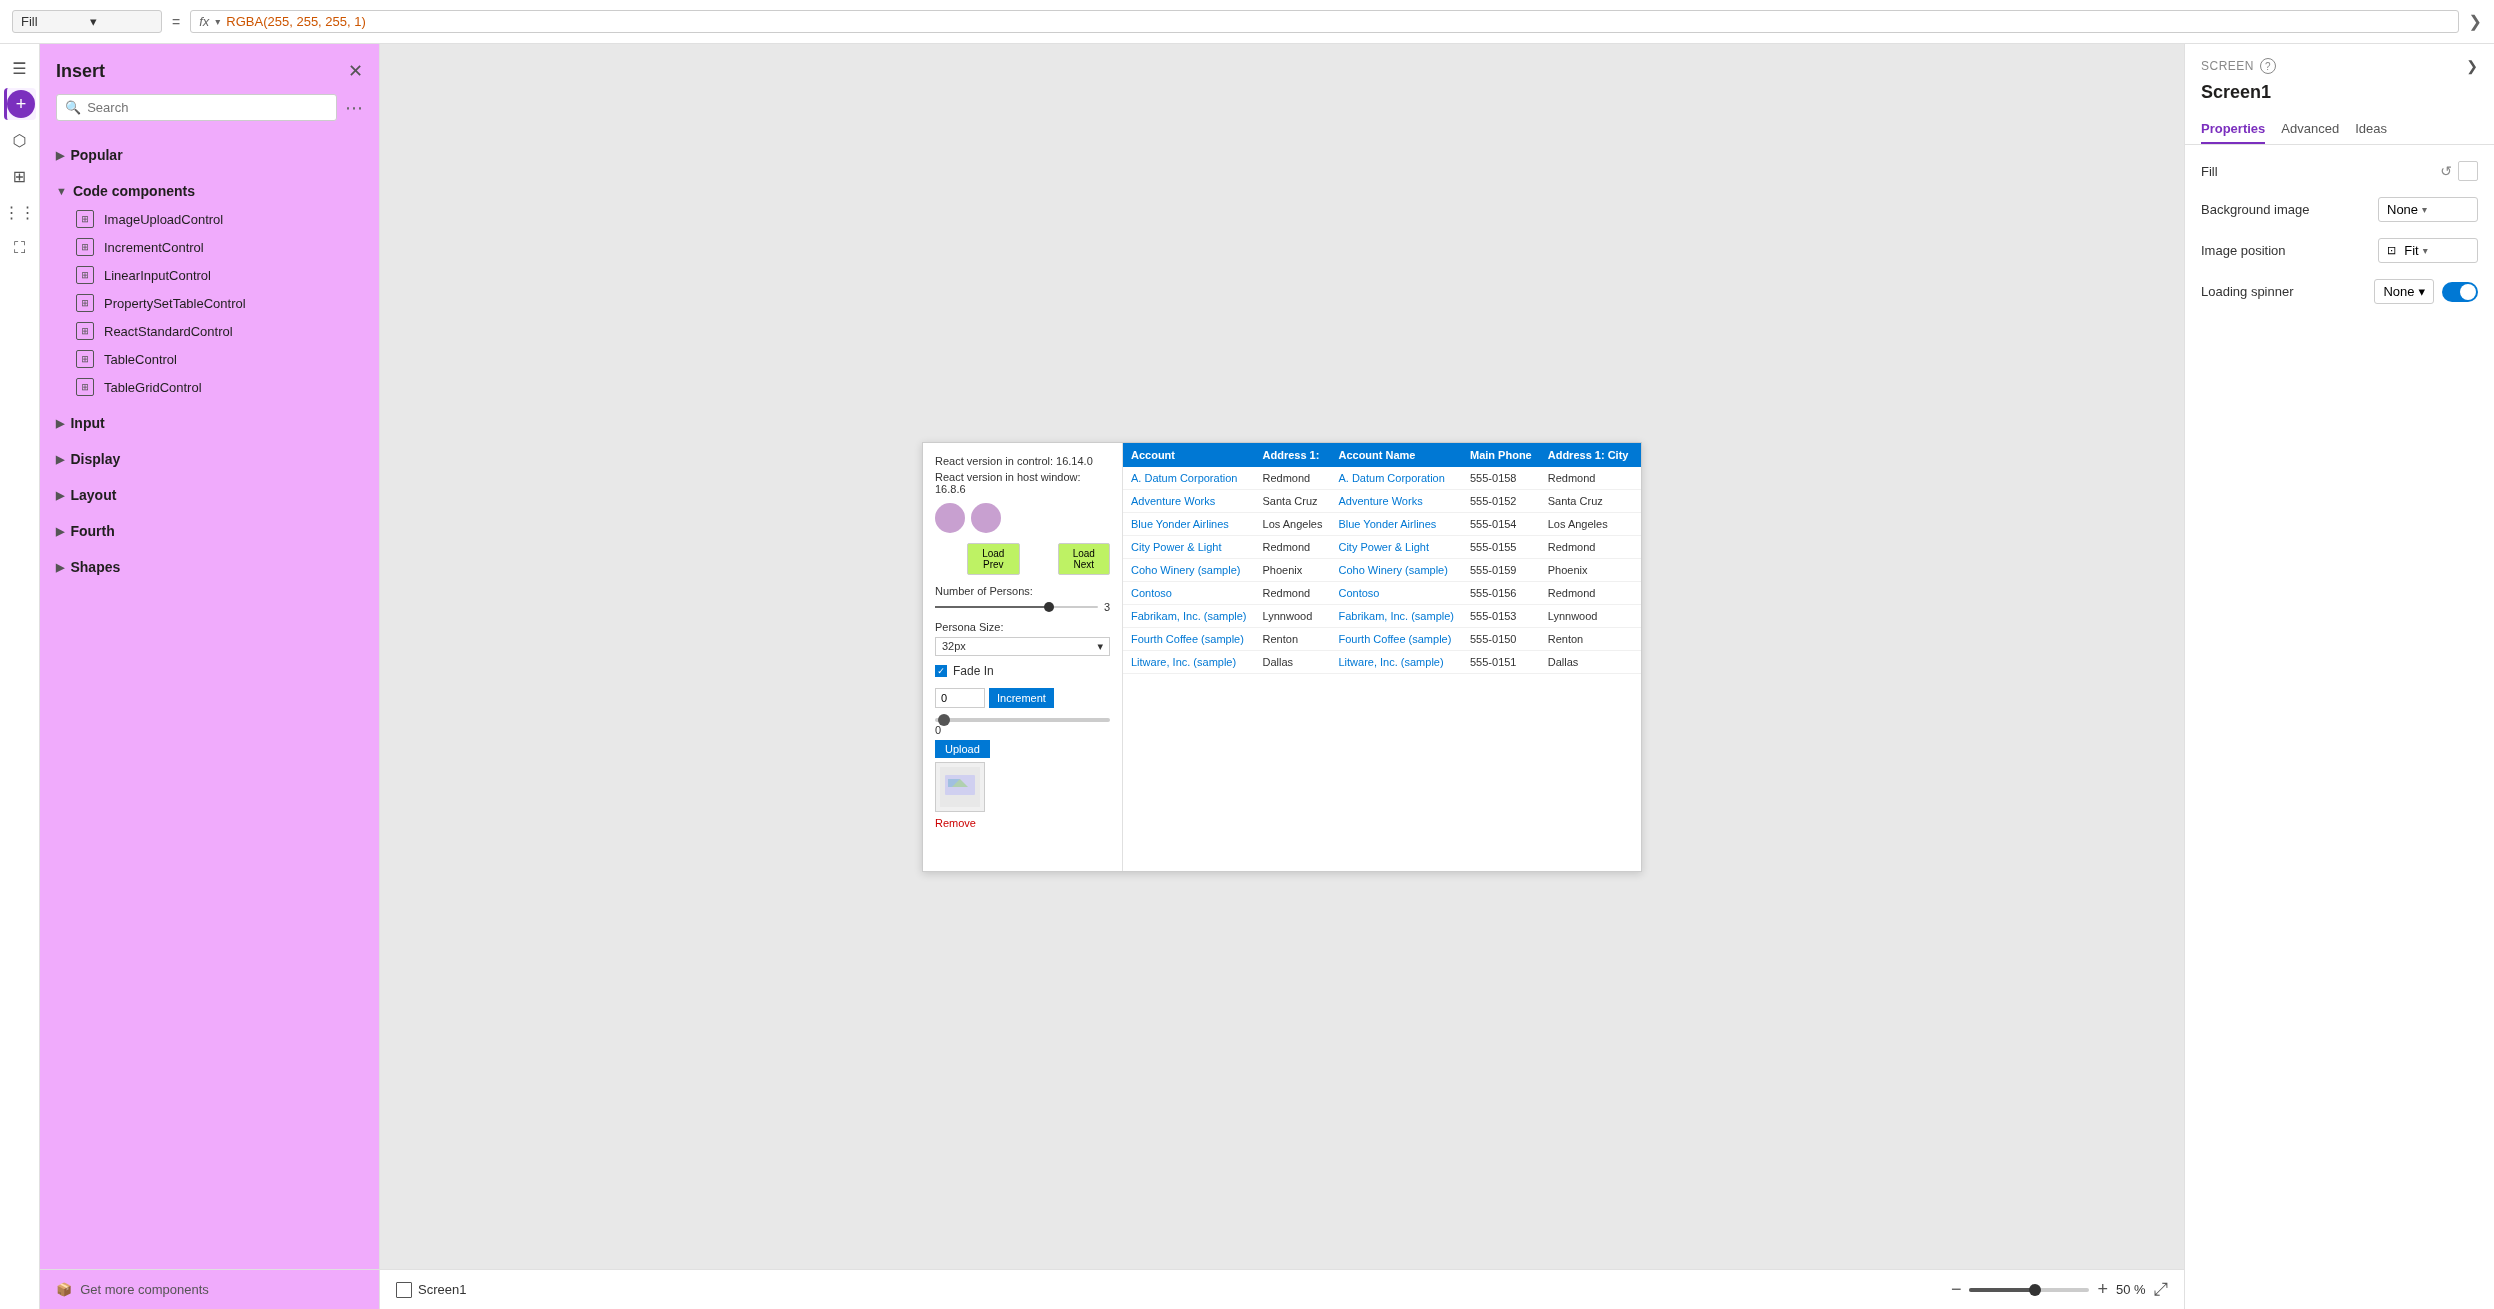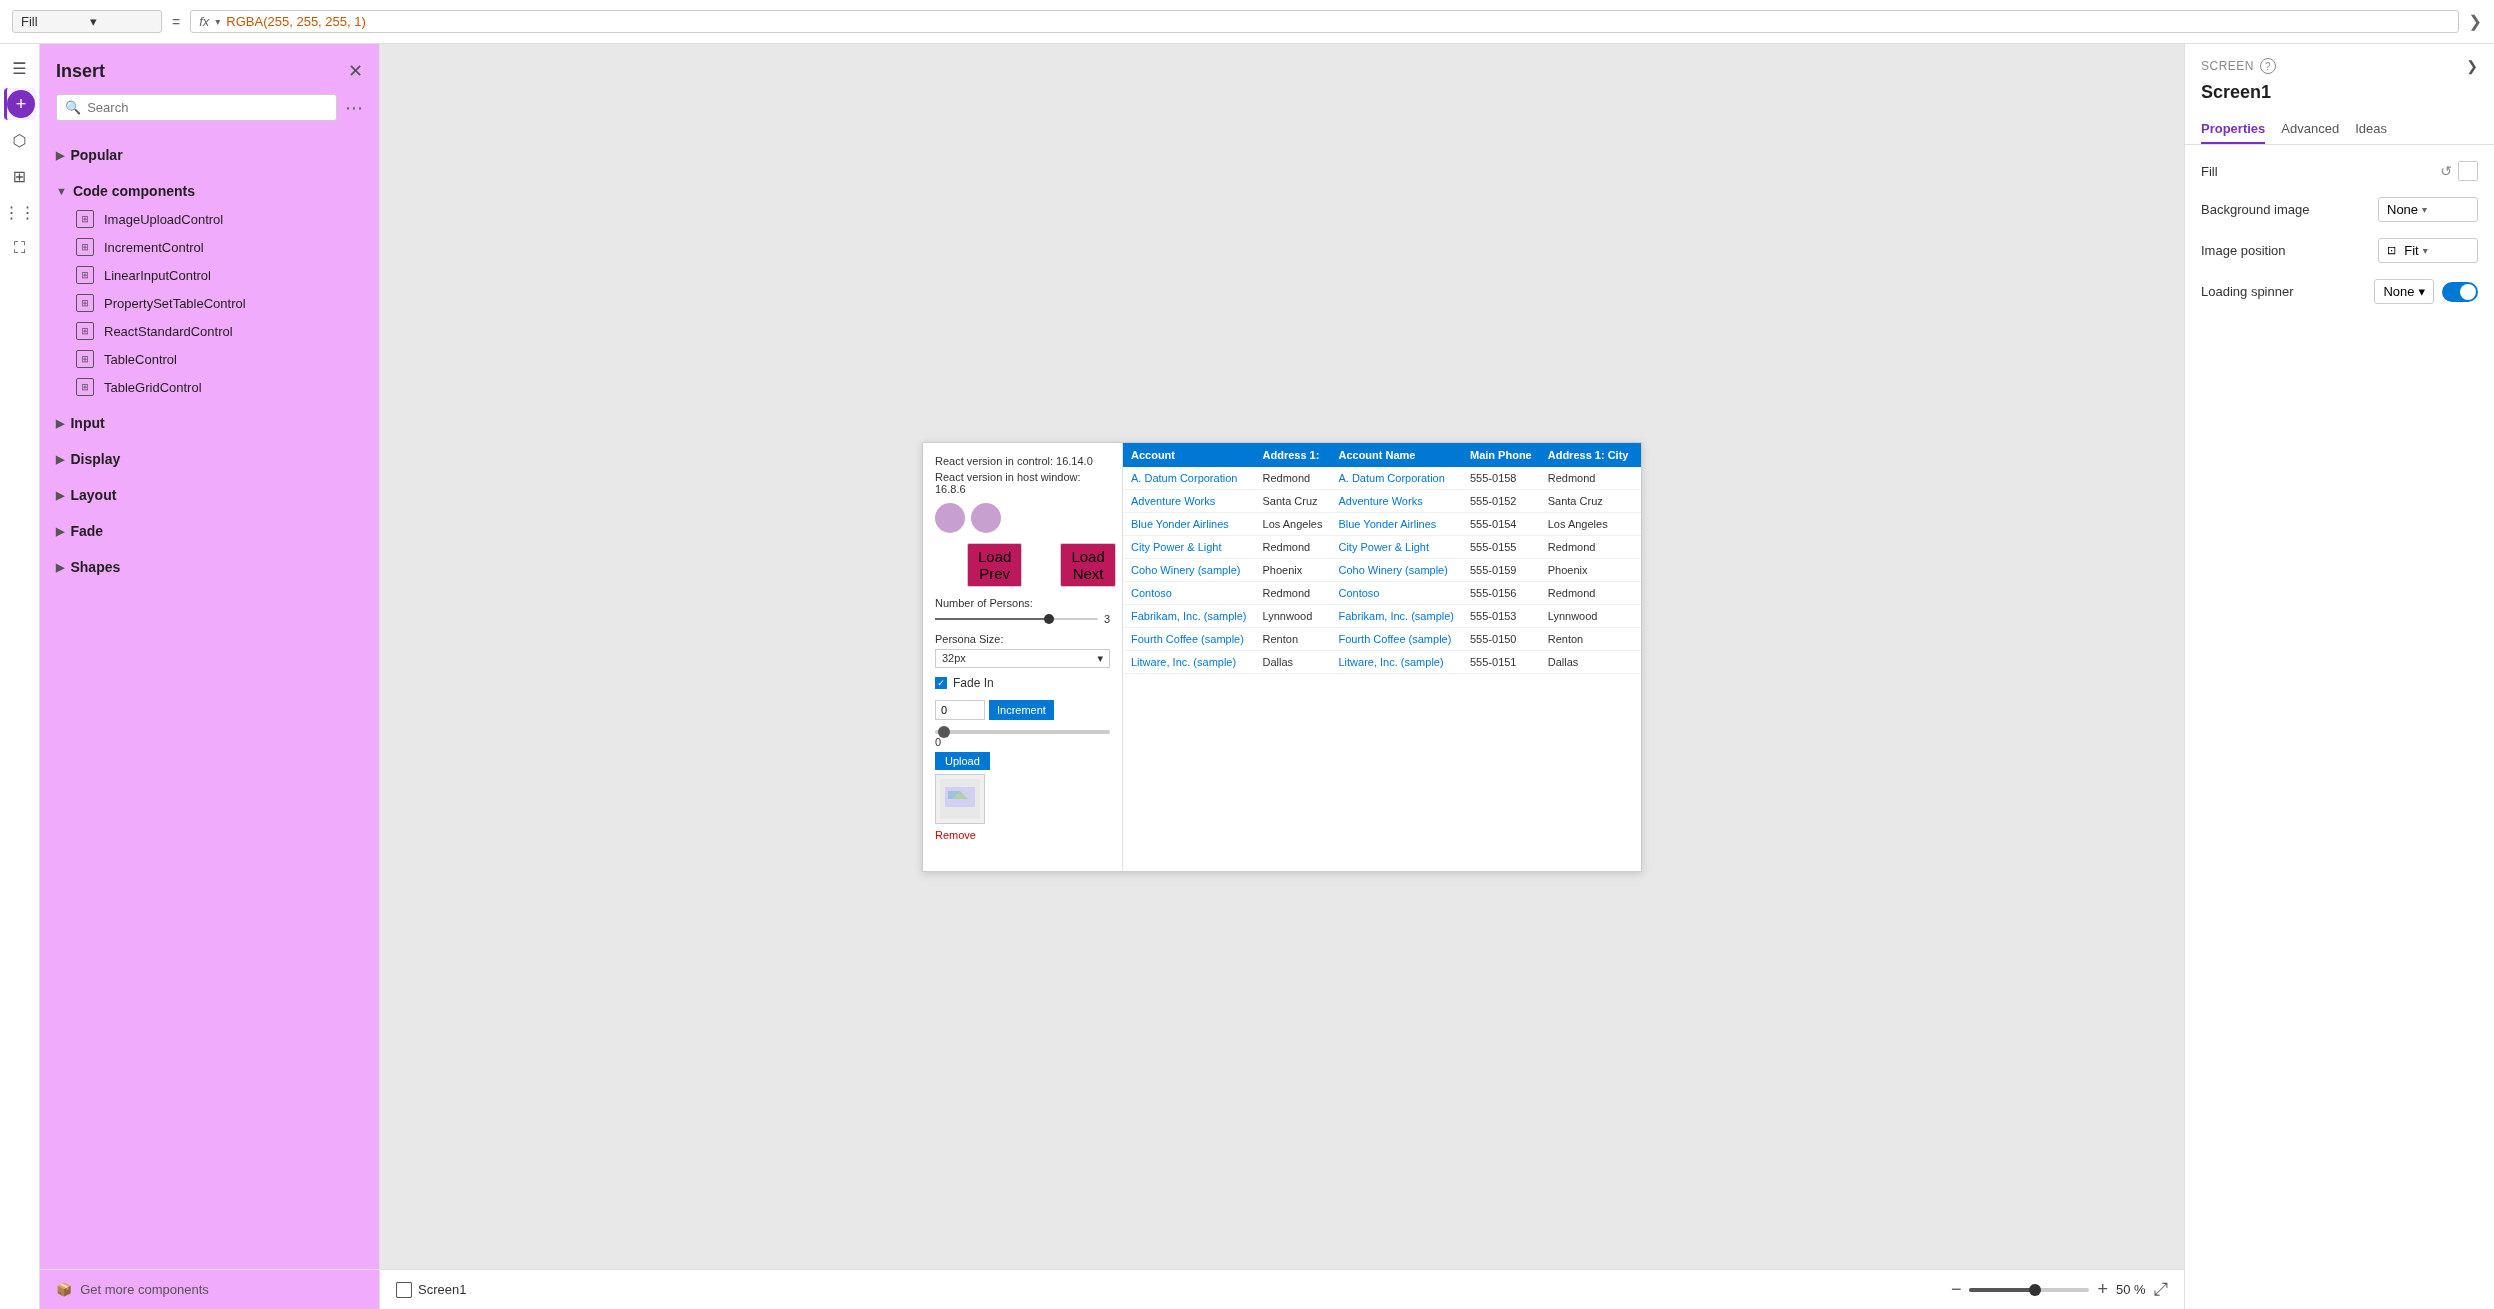--- a/index.html
+++ b/index.html
@@ -228,22 +228,22 @@
       flex-shrink: 0;
     }
     .load-buttons {
       display: flex;
       gap: 6px;
       margin-bottom: 10px;
     }
     .load-btn {
       padding: 4px 10px;
       border: 1px solid #ccc;
-      background: #be185d;
-      font-size: 15px;
+      background: #bef264;
+      font-size: 10px;
       cursor: pointer;
       border-radius: 2px;
       margin-left: 32px;
     }
     .num-persons-label { font-size: 11px; margin-bottom: 4px; }
     .slider-row {
       display: flex;
       align-items: center;
       gap: 6px;
       margin-bottom: 8px;
@@ -719,21 +719,21 @@
       <div class="panel-section">
         <div class="section-header">
           <span class="section-chevron">▶</span>
           <span>Layout</span>
         </div>
       </div>
 
       <div class="panel-section">
         <div class="section-header">
           <span class="section-chevron">▶</span>
-          <span>Fade</span>
+          <span>Fourth</span>
         </div>
       </div>
 
       <div class="panel-section">
         <div class="section-header">
           <span class="section-chevron">▶</span>
           <span>Shapes</span>
         </div>
       </div>
     </div>

